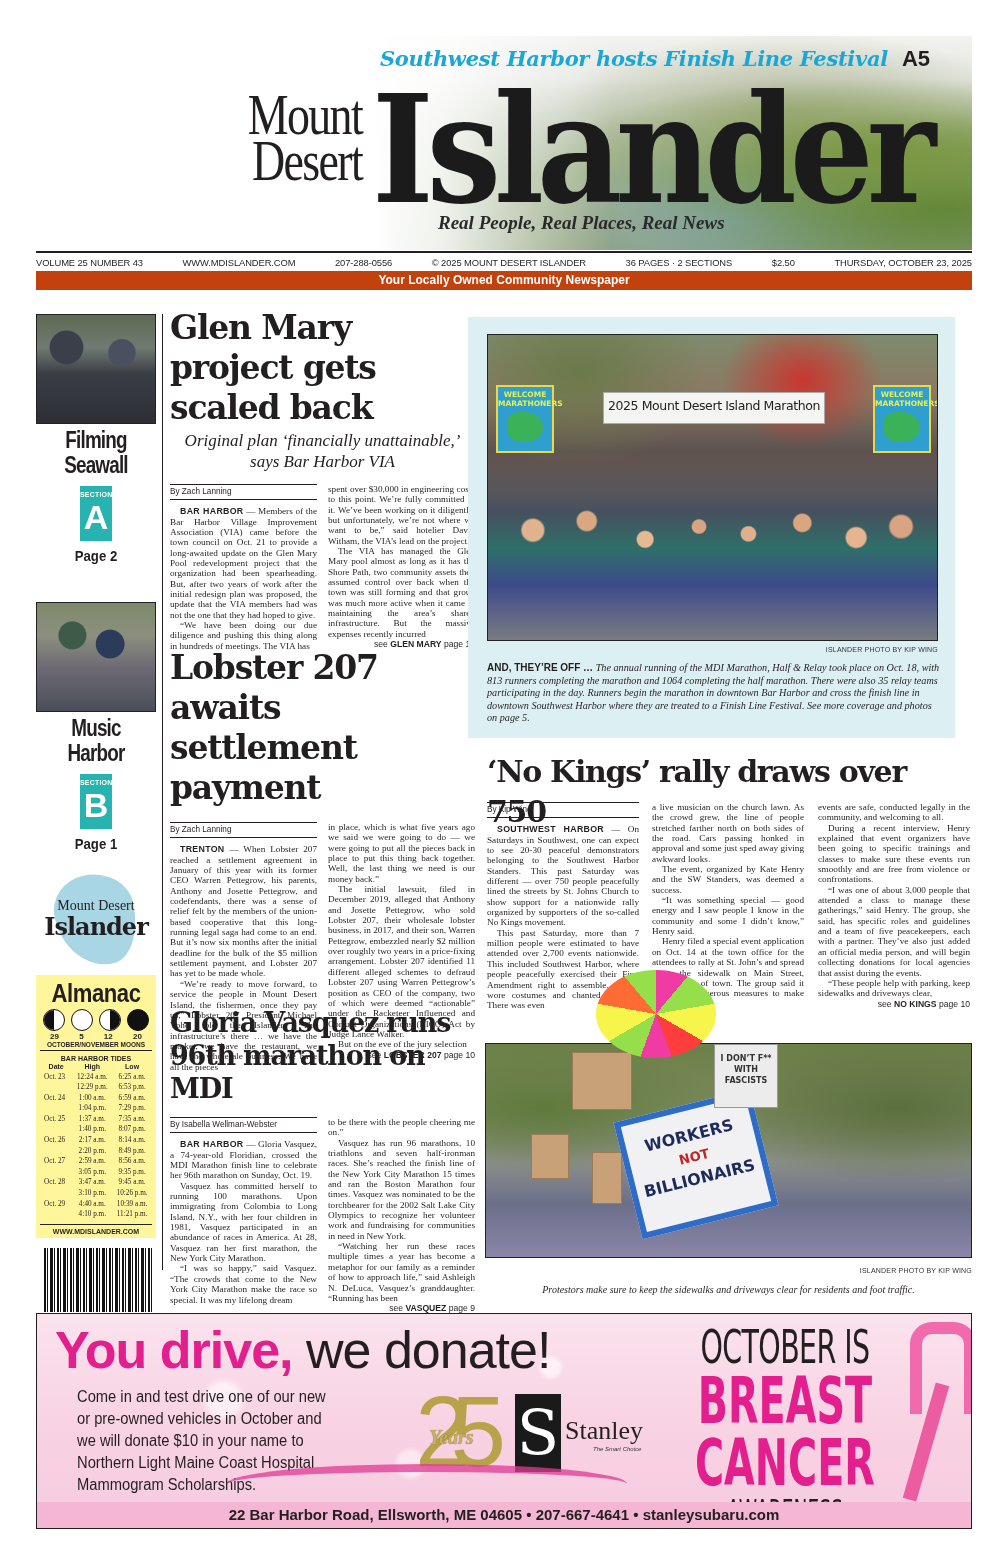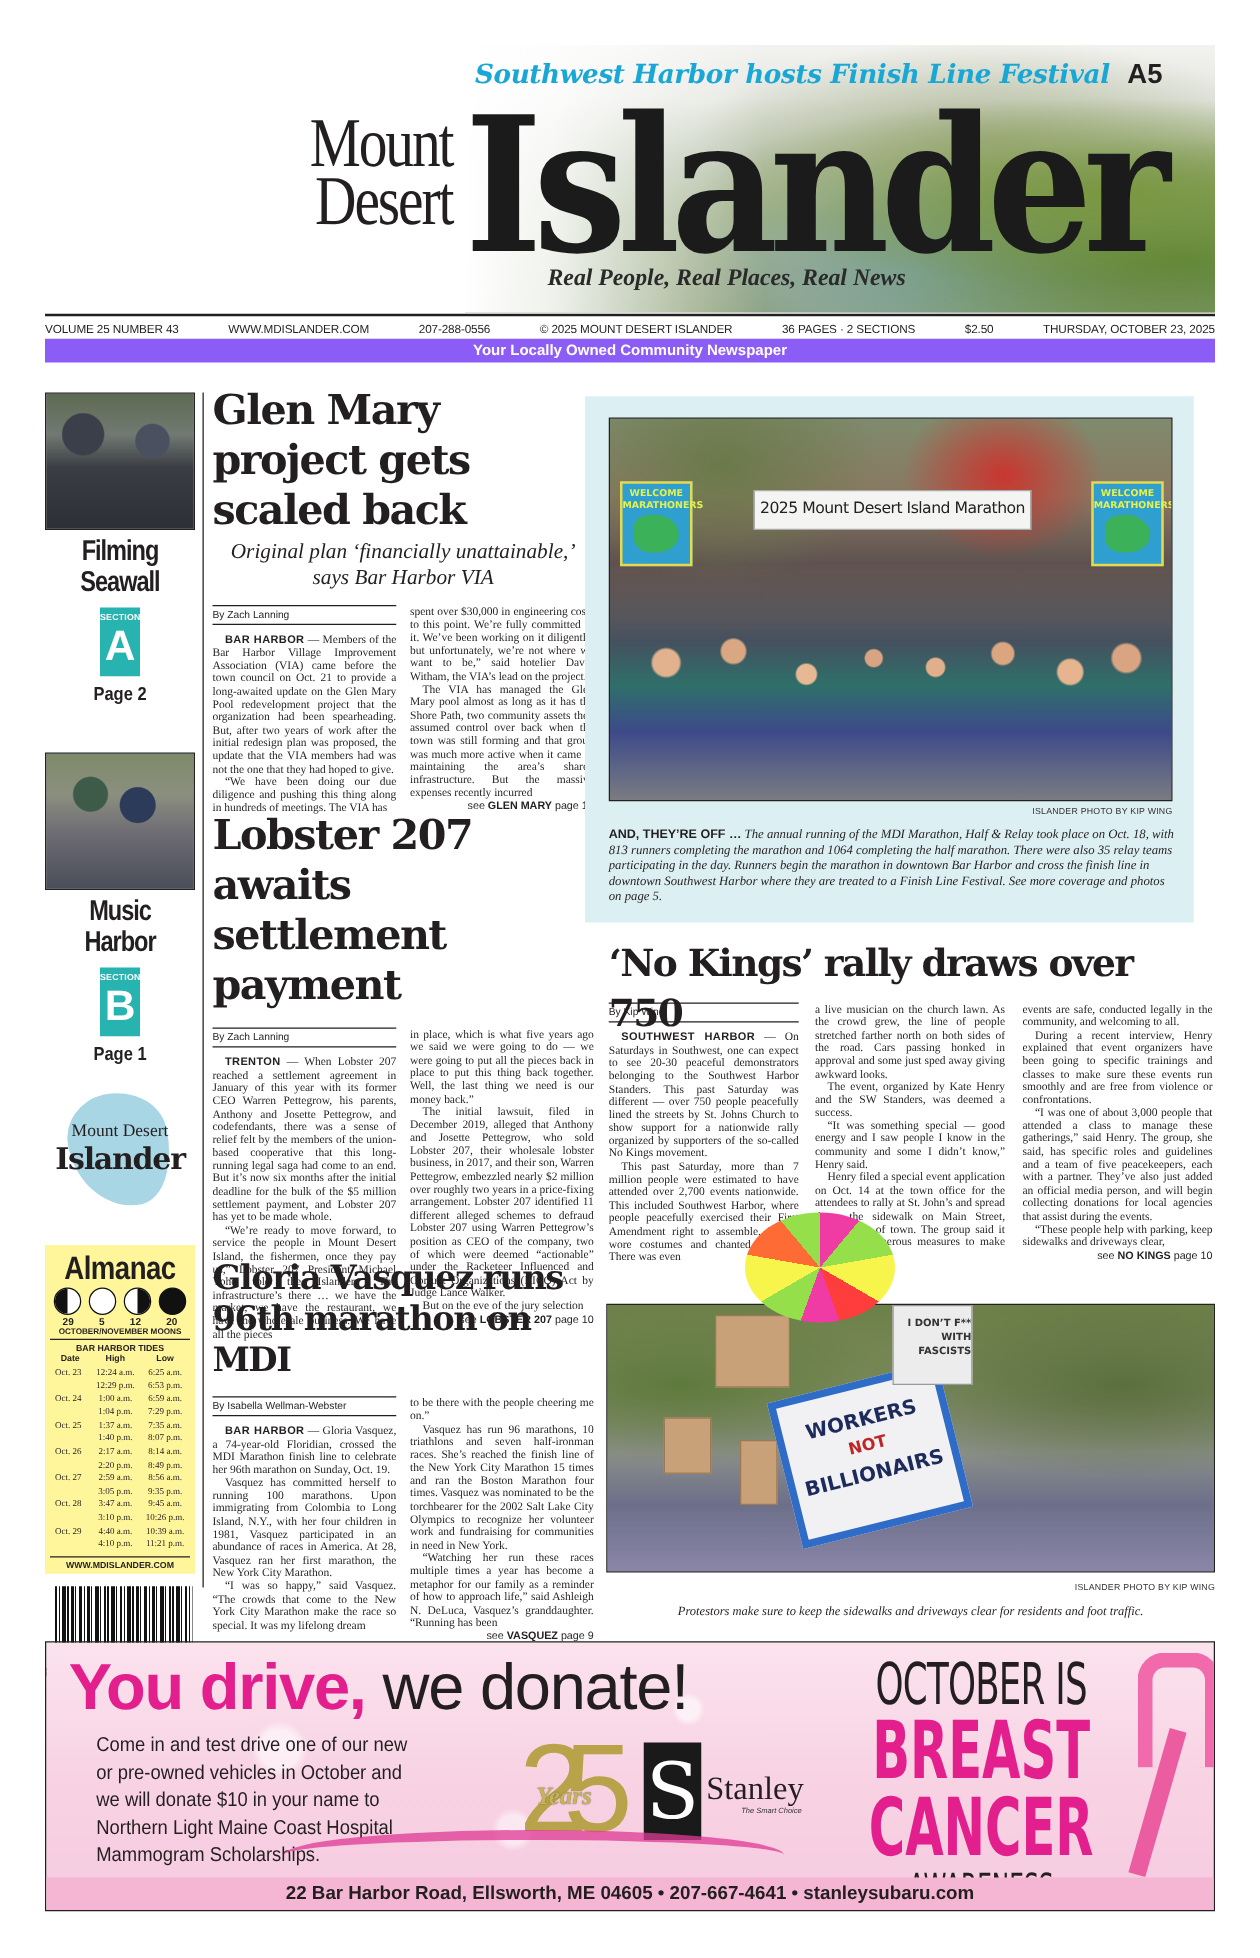--- a/index.html
+++ b/index.html
@@ -24,21 +24,21 @@
   .mast-teaser {
     position: absolute; right: 42px; top: 10px; display: flex; align-items: baseline; gap: 14px;
   }
   .mast-teaser-text { font-family: "DejaVu Serif", serif; font-style: italic; font-weight: bold; color: #19a7d6; font-size: 21px; letter-spacing: -0.3px; }
   .mast-teaser-page { font-family: "Liberation Sans", sans-serif; font-weight: bold; font-size: 22px; color: #231f20; }
   .mast-mount { position: absolute; left: 166px; top: 56px; font-family: "Liberation Serif", serif; font-size: 56px; line-height: 46px; text-align: right; letter-spacing: -2px; transform: scaleX(0.82); transform-origin: right top; width: 160px; }
   .mast-islander { position: absolute; left: 336px; top: 38px; font-family: "DejaVu Serif", serif; font-weight: bold; font-size: 150px; line-height: 150px; letter-spacing: -8px; transform: scaleX(0.88); transform-origin: left top; color: #1b1b1b; }
   .mast-tagline { position: absolute; left: 402px; top: 176px; font-family: "Liberation Serif", serif; font-style: italic; font-weight: bold; font-size: 19px; color: #2a2a2a; }
 
   .info-bar { position: absolute; left: 36px; top: 251px; width: 936px; height: 18px; border-top: 2px solid #231f20; display: flex; justify-content: space-between; align-items: center; font-family: "Liberation Sans", sans-serif; font-size: 9.4px; letter-spacing: -0.1px; color: #231f20; padding-top: 2px; }
-  .teal-bar { position: absolute; left: 36px; top: 271px; width: 936px; height: 19px; background: #8b5cf6; color: #fff; font-family: "Liberation Sans", sans-serif; font-weight: bold; font-size: 12px; text-align: center; line-height: 19px; }
+  .teal-bar { position: absolute; left: 36px; top: 271px; width: 936px; height: 19px; background: #c2410c; color: #fff; font-family: "Liberation Sans", sans-serif; font-weight: bold; font-size: 12px; text-align: center; line-height: 19px; }
 
   
   .rail { position: absolute; left: 36px; top: 314px; width: 120px; }
   .rail-divider { position: absolute; left: 162px; top: 314px; width: 1px; height: 956px; background: #231f20; }
   .rail-photo { width: 120px; height: 110px; border: 1px solid #222; position: relative; overflow: hidden; }
   .photo-film { background:
       radial-gradient(circle at 25% 30%, #3b3f4a 0 14%, transparent 15%),
       radial-gradient(circle at 72% 35%, #4a5060 0 12%, transparent 13%),
       linear-gradient(180deg, #5e6a52 0%, #707a72 30%, #3a3d44 55%, #2d2f35 100%); }
   .photo-music { background:
@@ -49,21 +49,21 @@
   .section-box { width: 32px; height: 55px; margin: 8px auto 0; background: #27b3b0; color: #fff; text-align: center; font-family: "Liberation Sans", sans-serif; font-weight: bold; }
   .section-box .lbl { font-size: 7px; padding-top: 5px; letter-spacing: 0.2px; }
   .section-box .ltr { font-size: 34px; line-height: 38px; }
   .rail-page { font-family: "Liberation Sans", sans-serif; font-weight: bold; font-size: 15px; text-align: center; margin-top: 6px; transform: scaleX(0.88); }
 
   .rail-logo { position: relative; width: 120px; height: 100px; margin-top: 16px; }
   .rail-logo-map { position: absolute; left: 20px; top: 6px; width: 80px; height: 92px; background: #a8d6e4; border-radius: 46% 54% 40% 60% / 38% 40% 60% 62%; transform: rotate(-12deg); }
   .rail-logo-t1 { position: absolute; left: 0; width: 120px; top: 30px; text-align: center; font-family: "Liberation Serif", serif; font-size: 14px; }
   .rail-logo-t2 { position: absolute; left: 0; width: 120px; top: 44px; text-align: center; font-family: "DejaVu Serif", serif; font-weight: bold; font-size: 24px; letter-spacing: -1px; }
 
-  .almanac { background: #fff59a; width: 120px; margin-top: 28px; padding: 4px 4px 3px; }
+  .almanac { background: #fff59a; width: 120px; margin-top: 7px; padding: 4px 4px 3px; }
   .almanac-title { font-family: "Liberation Sans", sans-serif; font-weight: bold; font-size: 26px; line-height: 28px; text-align: center; transform: scaleX(0.85); letter-spacing: -0.5px; }
   .moons { display: flex; justify-content: space-around; margin-top: 2px; }
   .moon { width: 22px; height: 22px; border-radius: 50%; border: 1.5px solid #111; background: #fff; overflow: hidden; position: relative; }
   .moon.first::before { content: ""; position: absolute; left: 0; top: 0; width: 50%; height: 100%; background: #111; }
   .moon.last::before { content: ""; position: absolute; right: 0; top: 0; width: 50%; height: 100%; background: #111; }
   .moon.new { background: #111; }
   .moon-dates { display: flex; justify-content: space-around; font-family: "Liberation Sans", sans-serif; font-weight: bold; font-size: 8px; margin-top: 1px; }
   .moons-label { font-family: "Liberation Sans", sans-serif; font-weight: bold; font-size: 6.5px; text-align: center; border-bottom: 1px solid #222; padding-bottom: 2px; }
   .tides-title { font-family: "Liberation Sans", sans-serif; font-weight: bold; font-size: 7px; text-align: center; margin-top: 4px; }
   .tides { width: 100%; border-collapse: collapse; font-size: 7.2px; font-family: "Liberation Serif", serif; }
@@ -123,21 +123,21 @@
   .sign-wheel { position: absolute; left: 108px; top: 170px; width: 120px; height: 110px; border-radius: 50%;
     background: conic-gradient(#f03aa4 0 40deg, #95e04a 40deg 80deg, #f7f44b 80deg 120deg, #ff3d3d 120deg 160deg, #f03aa4 160deg 200deg, #95e04a 200deg 240deg, #f7f44b 240deg 280deg, #ff6b35 280deg 320deg, #95e04a 320deg 360deg); }
 
   .photo-protest { position: absolute; left: 485px; top: 1043px; width: 487px; height: 215px; border: 1px solid #222; overflow: hidden;
     background:
       radial-gradient(ellipse at 12% 30%, #5f7a3d 0%, rgba(95,122,61,0) 30%),
       radial-gradient(ellipse at 85% 30%, #5b6f3e 0%, rgba(91,111,62,0) 35%),
       linear-gradient(180deg, #6d8048 0%, #7b8a5c 30%, #8b8f88 55%, #6c6f8a 75%, #8a86a8 100%); }
   .sign-workers { position: absolute; left: 140px; top: 60px; width: 140px; height: 120px; background: #f1f1f3; border: 6px solid #2f6cc7; transform: rotate(-14deg); font-family: "DejaVu Sans", sans-serif; font-weight: bold; text-align: center; color: #1d2a5c; font-size: 16px; line-height: 22px; padding-top: 14px; }
   .sign-workers .not { color: #c02525; font-size: 13px; }
-  .sign-fascists { position: absolute; left: 228px; top: 0; width: 64px; height: 64px; background: #ececec; border: 1px solid #999; font-family: "DejaVu Sans", sans-serif; font-weight: bold; font-size: 8px; text-align: right; padding-top: 8px; color: #333; line-height: 11px; }
+  .sign-fascists { position: absolute; left: 228px; top: 0; width: 64px; height: 64px; background: #ececec; border: 1px solid #999; font-family: "DejaVu Sans", sans-serif; font-weight: bold; font-size: 8px; text-align: center; padding-top: 8px; color: #333; line-height: 11px; }
   .sign-board { position: absolute; background: #c9a178; border: 1px solid #9c7a55; }
   .protest-credit { position: absolute; right: 36px; top: 1267px; }
   .protest-caption { position: absolute; left: 485px; top: 1284px; width: 487px; text-align: center; font-family: "Liberation Serif", serif; font-style: italic; font-size: 10px; color: #231f20; }
 
   
   .ad { position: absolute; left: 36px; top: 1313px; width: 936px; height: 216px; border: 1px solid #231f20; overflow: hidden;
     background:
       radial-gradient(circle at 20% 40%, rgba(255,255,255,0.6) 0 2%, transparent 3%),
       radial-gradient(circle at 40% 70%, rgba(255,255,255,0.5) 0 2%, transparent 3%),
       radial-gradient(circle at 55% 25%, rgba(255,255,255,0.6) 0 1.5%, transparent 2.5%),

